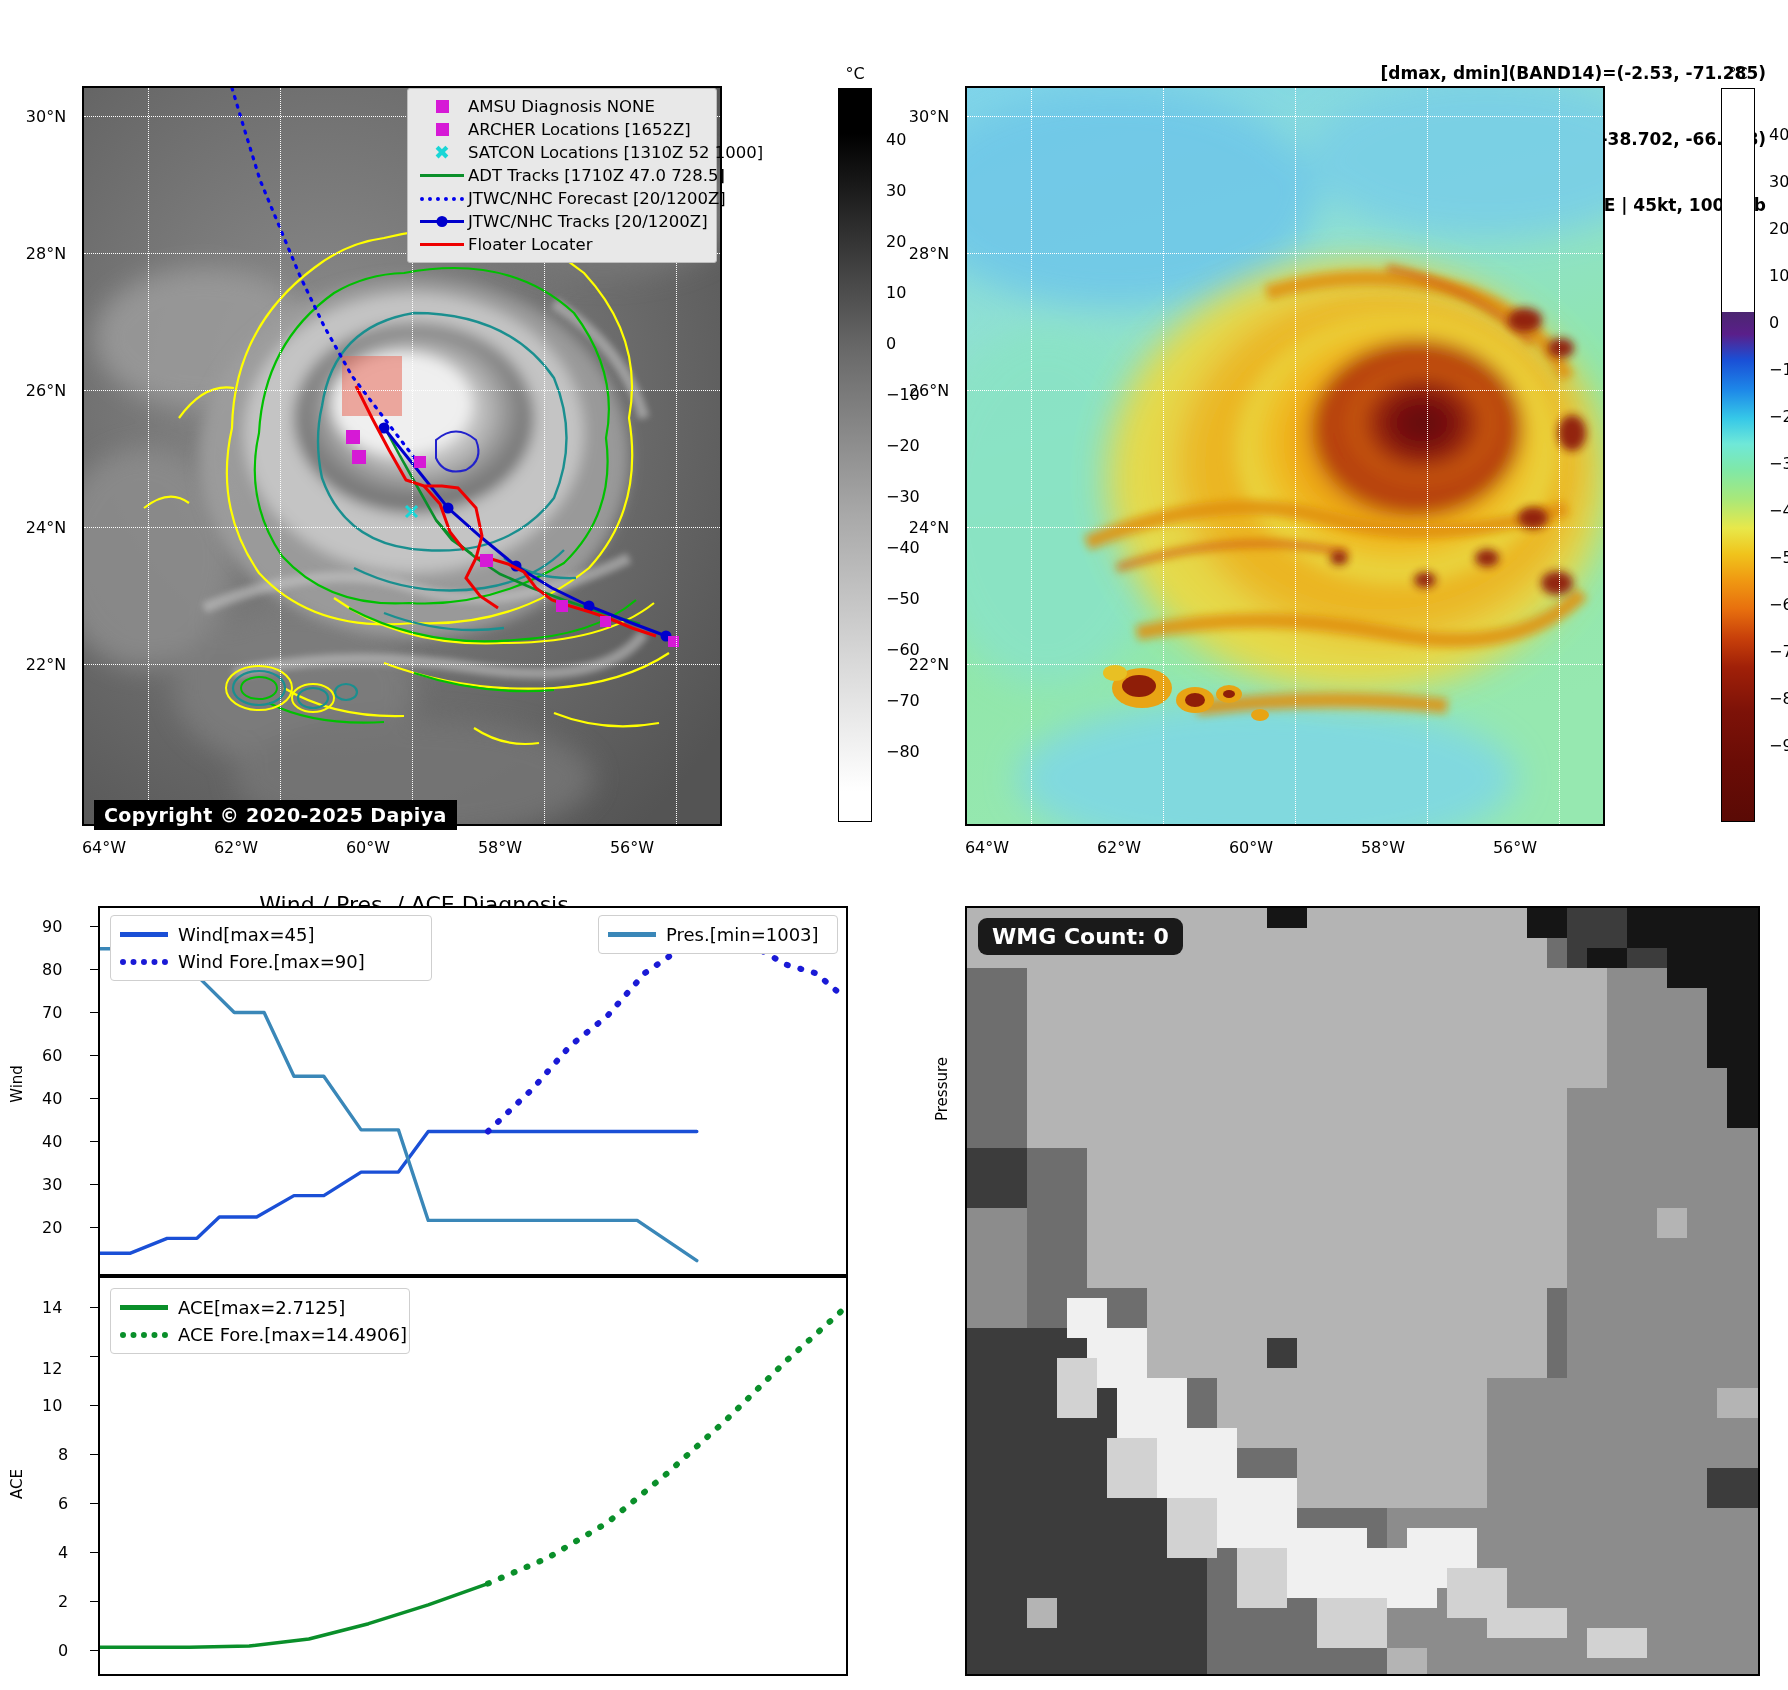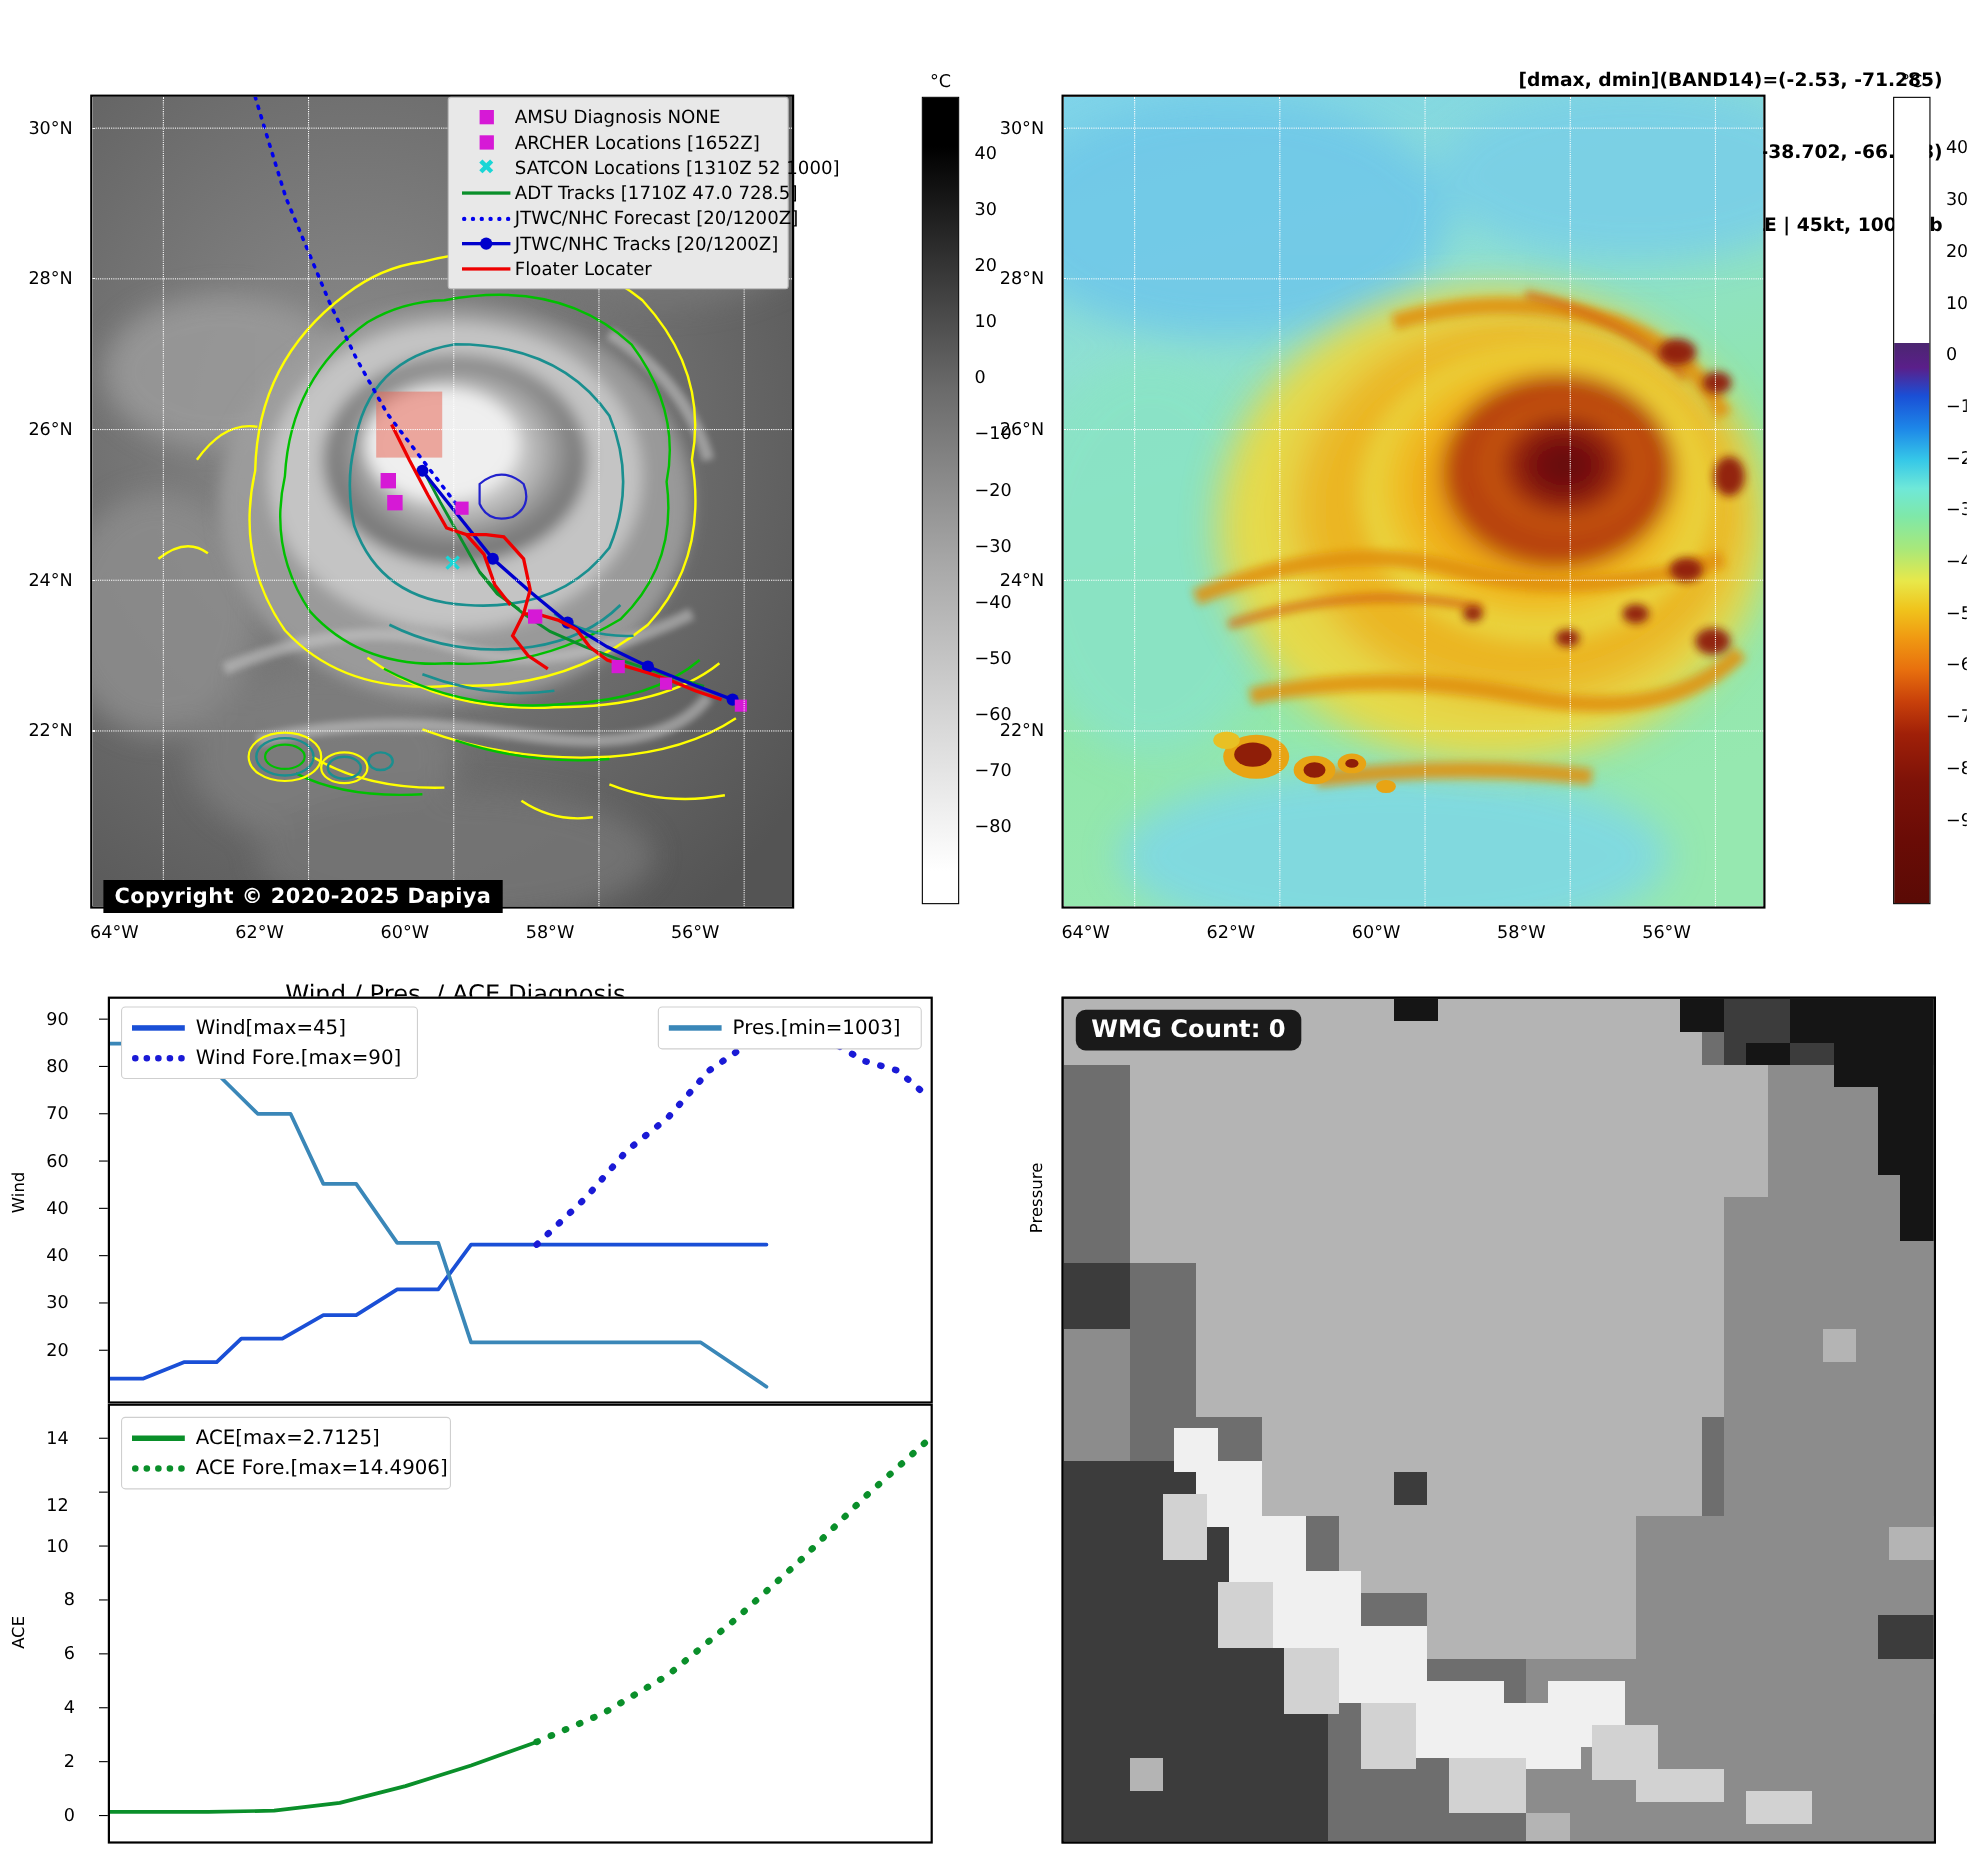--- a/index.html
+++ b/index.html
@@ -475,21 +475,21 @@
     <div class="tickmark-y" style="left:90px;top:149px;"></div>
     <div class="tickmark-y" style="left:90px;top:192px;"></div>
     <div class="tickmark-y" style="left:90px;top:235px;"></div>
     <div class="tickmark-y" style="left:90px;top:278px;"></div>
     <div class="tickmark-y" style="left:90px;top:321px;"></div>
   </div>
   <div class="abs axis-lab rot" style="left:-2px;top:1075px;transform:rotate(-90deg);">Wind</div>
 
   <div class="abs axis-lab rot" style="left:910px;top:1080px;transform:rotate(-90deg);">Pressure</div>
 
-  <div class="abs cl-box" style="left:110px;top:915px;width:270px;">
+  <div class="abs cl-box" style="left:110px;top:915px;width:322px;">
     <div class="cl-row">
       <span class="cl-key">
           <i class="k-solid-wind"></i>
         </span>
       <span class="cl-lab">Wind[max=45]</span>
     </div>
     <div class="cl-row">
       <span class="cl-key">
           <i class="k-dot-wind"></i>
         </span>

